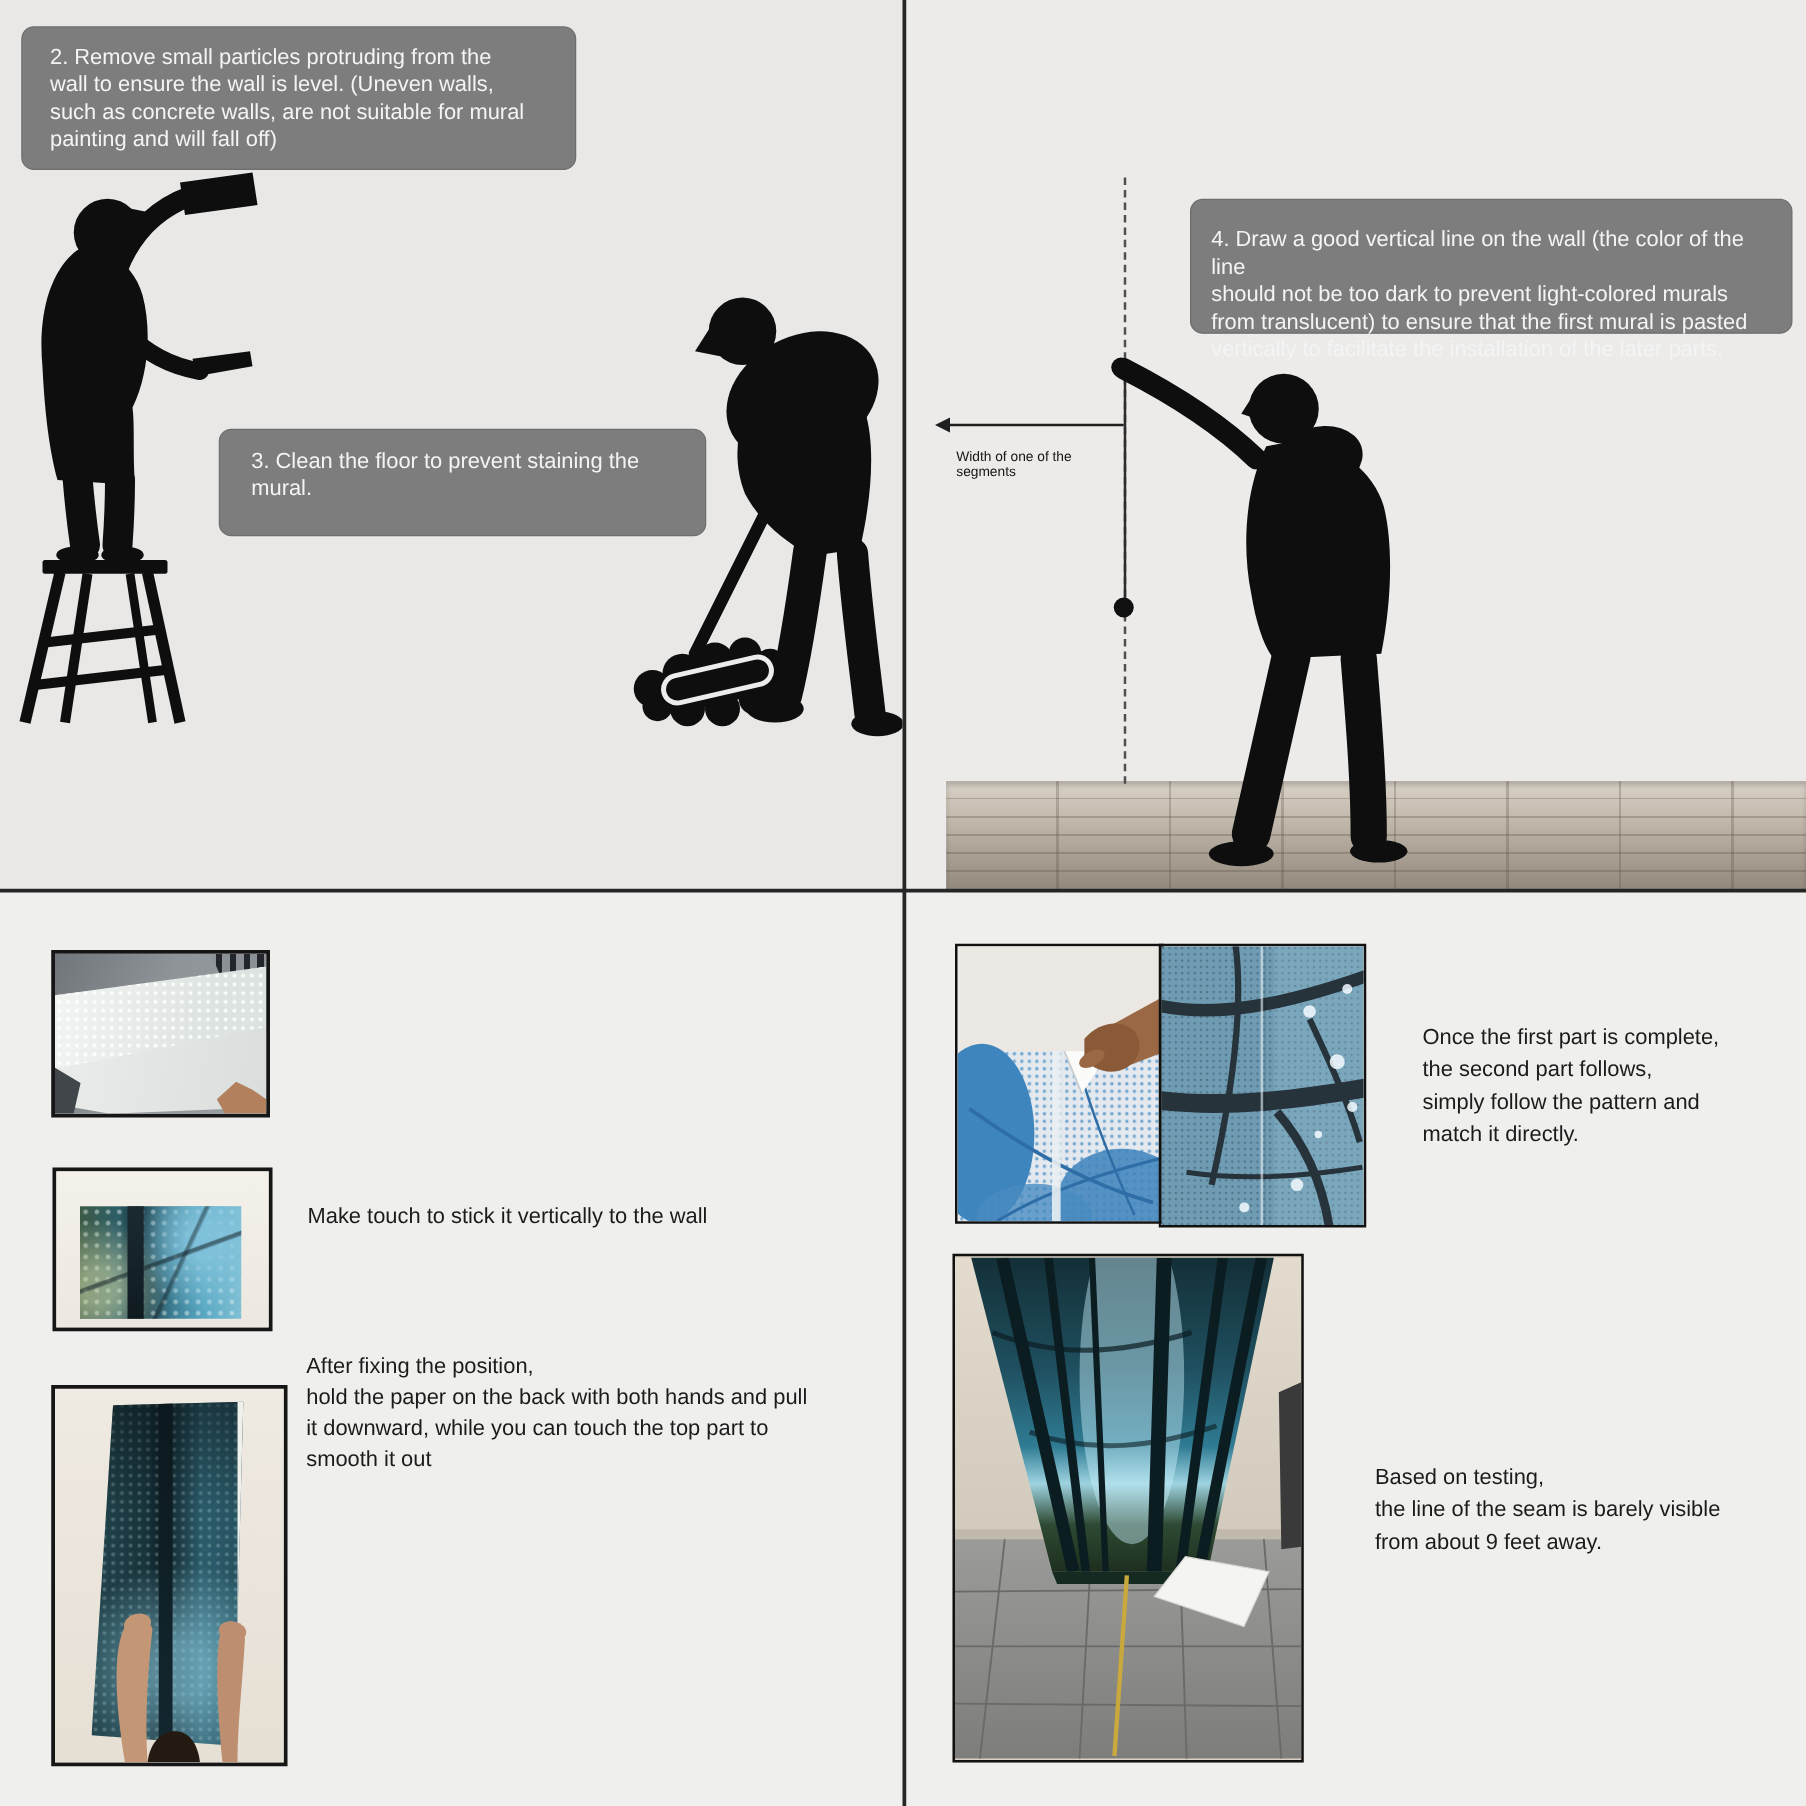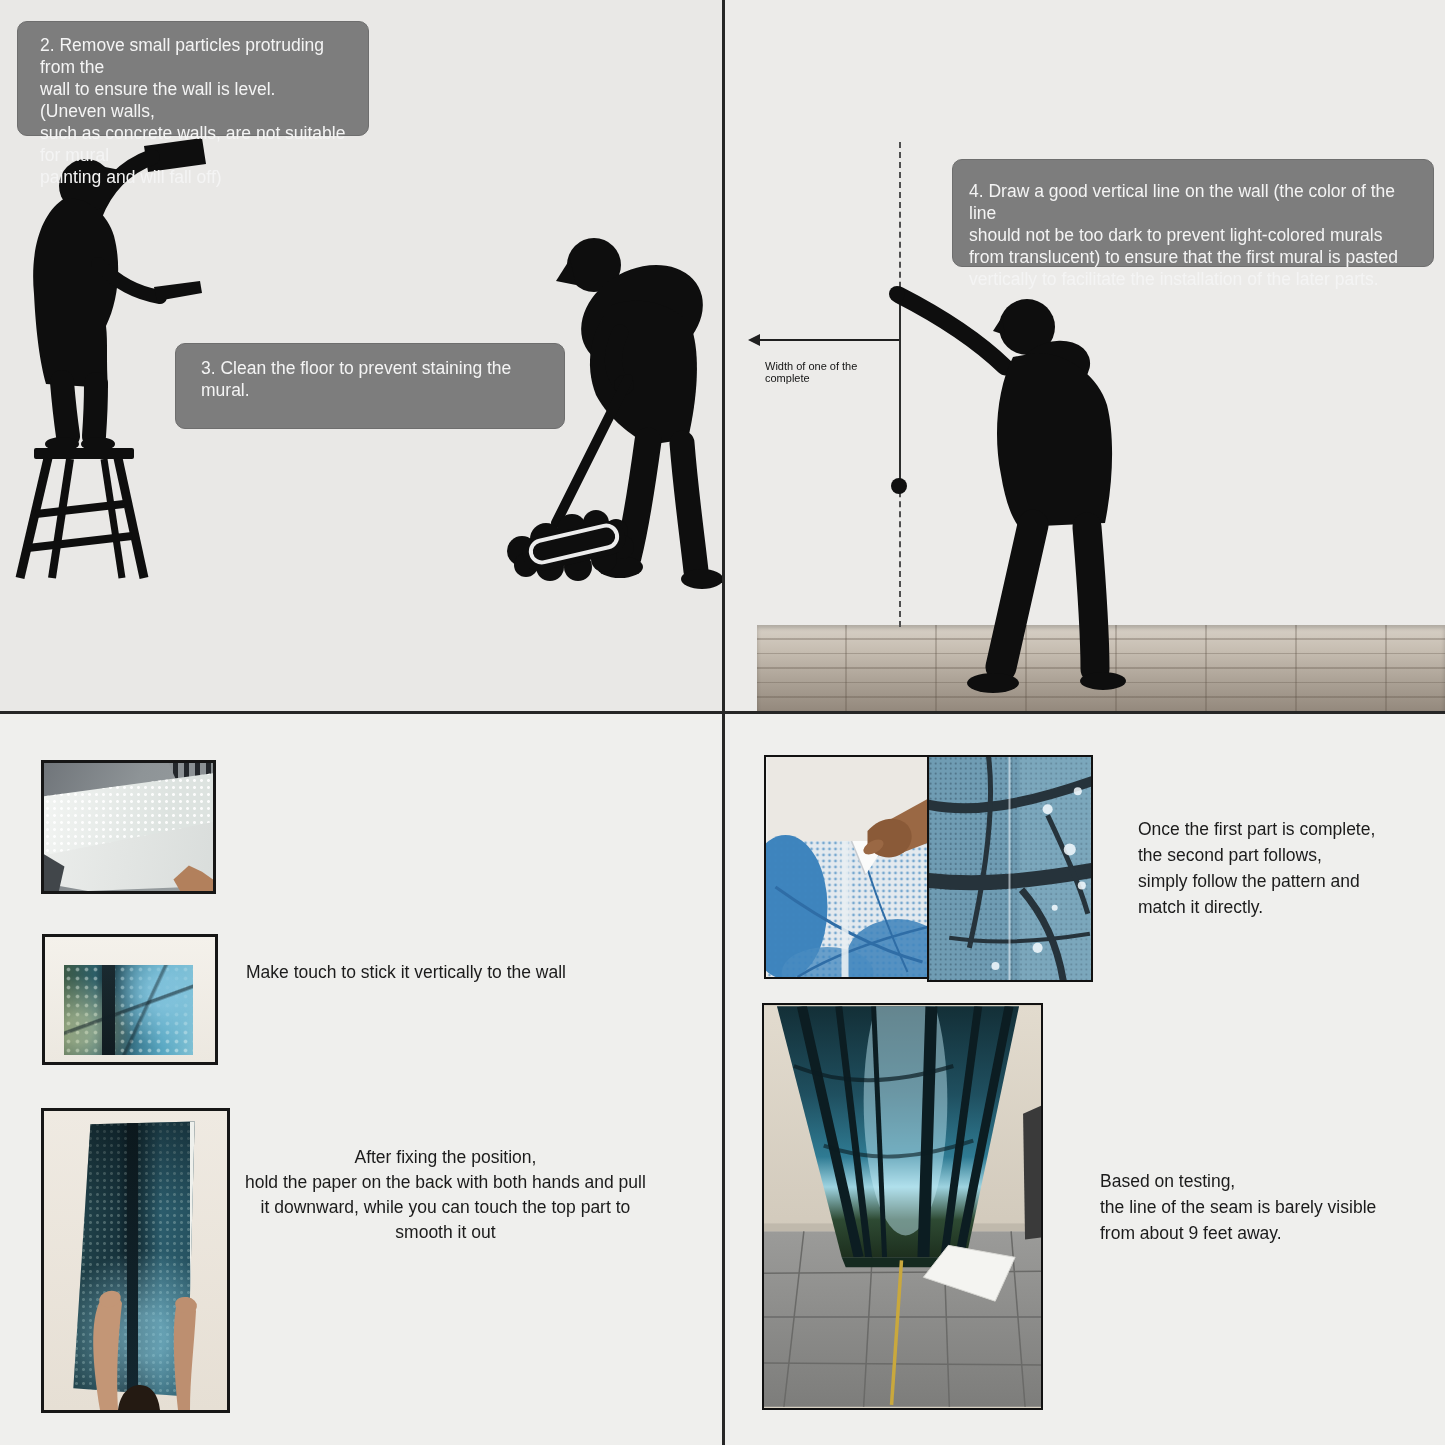--- a/index.html
+++ b/index.html
@@ -146,38 +146,38 @@
           <circle cx="134" cy="326" r="13"></circle>
             <circle cx="108" cy="334" r="14"></circle>
           <circle cx="80" cy="334" r="14"></circle>
             <circle cx="56" cy="332" r="12"></circle>
           <rect x="52" y="296" width="104" height="34" rx="16" transform="rotate(-13 104 313)"></rect>
         </g>
         <rect x="60" y="300" width="88" height="22" rx="11" transform="rotate(-13 104 311)" fill="none" stroke="#ececec" stroke-width="4"></rect>
       </g>
     </svg>
 
-    <div class="callout" style="left:17px;top:21px;width:352px;height:115px;padding:12px 22px;">2. Remove small particles protruding from the
+    <div class="callout" style="left:17px;top:21px;width:444px;height:115px;padding:12px 22px;">2. Remove small particles protruding from the
 wall to ensure the wall is level. (Uneven walls,
 such as concrete walls, are not suitable for mural
 painting and will fall off)</div>
 
     <div class="callout" style="left:175px;top:343px;width:390px;height:86px;padding:13px 25px;">3. Clean the floor to prevent staining the mural.</div>
   </div>
 
   <div id="q-tr" class="quad">
     <div class="wood-floor"></div>
   </div>
 
   <div class="dash-line"></div>
   <div class="plumb-string"></div>
   <div class="plumb-bob"></div>
   <div class="arrow-line"></div>
   <div class="arrow-head"></div>
-  <div class="measure-label">Width of one of the complete</div>
+  <div class="measure-label">Width of one of the segments</div>
 
   <svg class="sil" style="left:885px;top:283px;width:252px;height:418px" viewBox="0 0 252 418">
     <g fill="#0e0e0e" stroke="#0e0e0e">
       <path d="M14,12 C55,33 92,57 120,84" fill="none" stroke-width="17" stroke-linecap="round"></path>
       <circle cx="12" cy="11" r="8" stroke="none"></circle>
       <circle cx="142" cy="44" r="28" stroke="none"></circle>
       <polygon points="117,34 108,48 120,52" stroke="none"></polygon>
       <ellipse cx="168" cy="86" rx="38" ry="27" transform="rotate(-18 168 86)" stroke="none"></ellipse>
       <path d="M128,74 C112,106 108,152 116,192 C120,216 126,234 134,244 L220,240 C228,200 230,154 222,122 C214,94 182,68 150,70 Z" stroke="none"></path>
       <path d="M148,242 C138,288 126,338 116,384" fill="none" stroke-width="31" stroke-linecap="round"></path>
@@ -220,21 +220,21 @@
       <div class="ph-layer p3-white-edge"></div>
     </div>
     <svg class="ph-layer" viewBox="0 0 183 299" style="width:100%;height:100%;">
       <path d="M56,299 C48,250 46,210 56,190 C62,180 74,182 78,192 C74,228 72,262 74,299 Z" fill="#c39676"></path>
       <path d="M134,299 C130,258 128,218 132,196 C138,184 150,188 152,200 C150,235 146,268 146,299 Z" fill="#bd8f70"></path>
       <ellipse cx="66" cy="188" rx="11" ry="8" fill="#c39676" transform="rotate(-15 66 188)"></ellipse>
       <ellipse cx="142" cy="194" rx="11" ry="8" fill="#bd8f70" transform="rotate(10 142 194)"></ellipse>
       <path d="M74,299 C76,282 86,274 96,274 C106,274 114,282 116,299 Z" fill="#241a12"></path>
     </svg>
   </div>
-  <div class="tip" style="left:245px;top:1145px;text-align:center;">After fixing the position,
+  <div class="tip" style="left:245px;top:1080px;">After fixing the position,
 hold the paper on the back with both hands and pull
 it downward, while you can touch the top part to
 smooth it out</div>
 
   <div id="q-br" class="quad"></div>
 
   <div class="pairimg" style="left:764px;top:755px;width:163px;height:220px;">
     <svg viewBox="0 0 160 220" style="width:100%;height:100%;">
       <defs>
         <linearGradient id="lg1" x1="0" y1="0" x2="0" y2="1">

